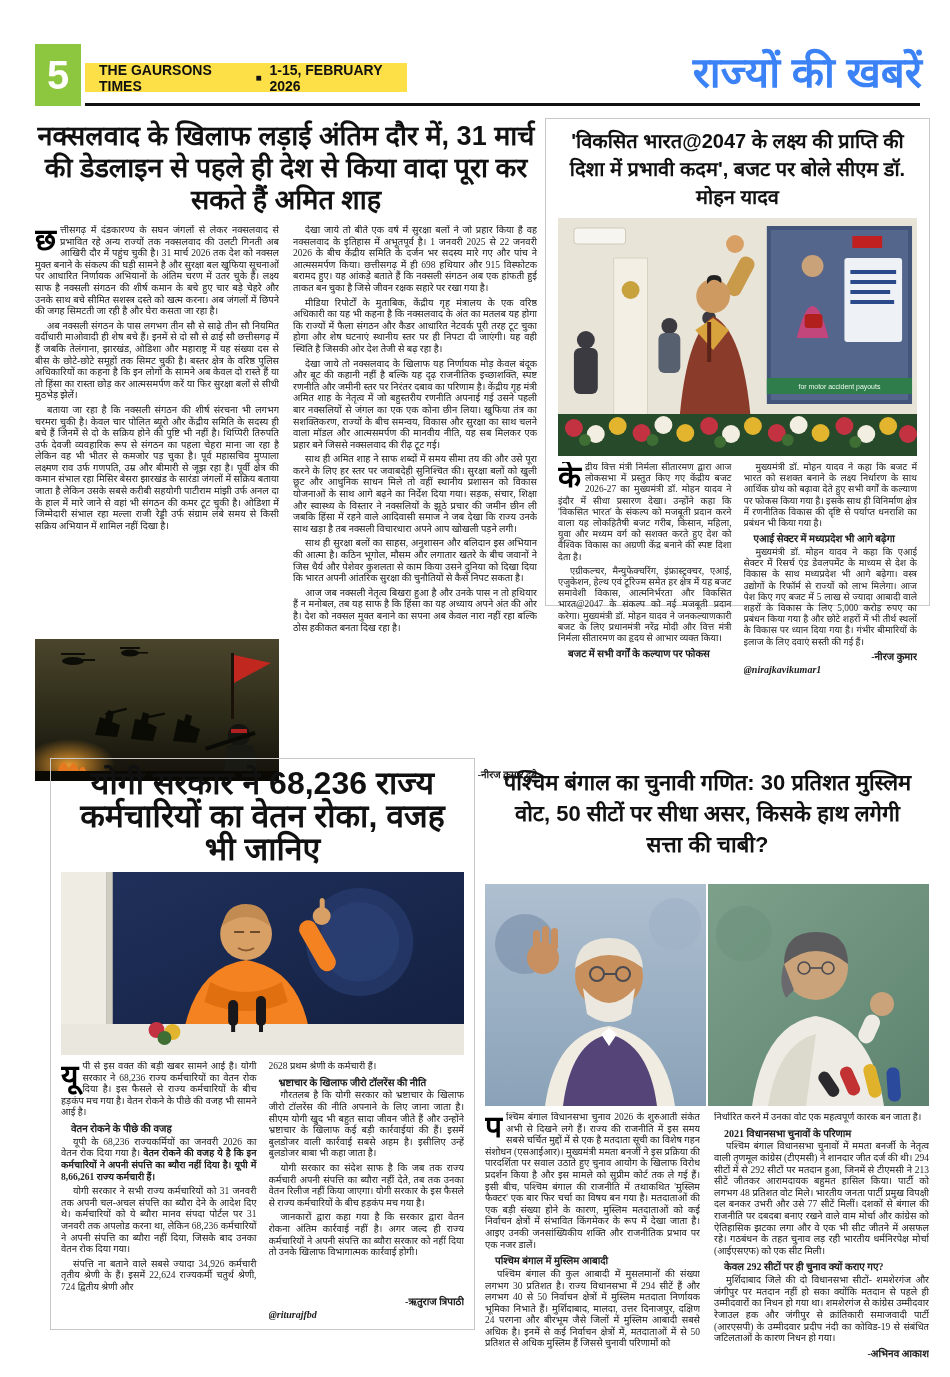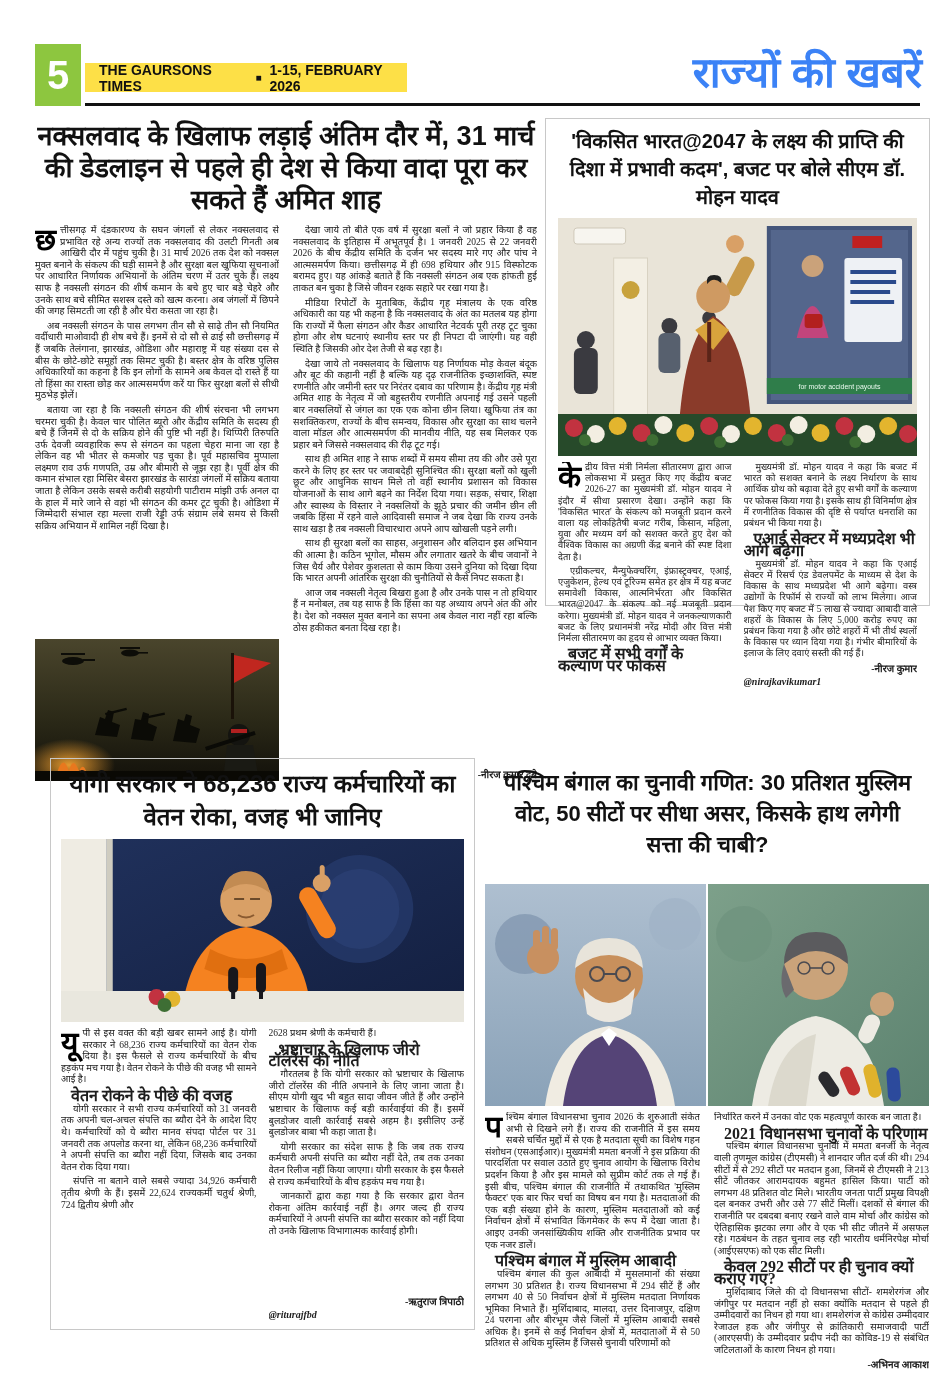--- a/index.html
+++ b/index.html
@@ -15,21 +15,21 @@
   .masthead-strip .sep{font-size:10px;line-height:1;}
   .header-rule{position:absolute;left:85px;top:103px;width:835px;height:3px;background:#111;}
   .section-title{position:absolute;right:28px;top:42px;width:420px;text-align:right;
         font:800 42px "Liberation Sans", sans-serif;color:#3b82f6;letter-spacing:0;}
   
   .headline{font-family:"Liberation Sans", sans-serif;font-weight:800;color:#111;text-align:center;}
   .cols{display:flex;}
   .col{overflow:hidden;display:flex;flex-direction:column;}
   .para{margin:0 0 3px 0;text-align:justify;text-indent:12px;font-size:9.5px;line-height:11.6px;}
   .para.noindent{text-indent:0;}
-  .subhead{margin:1px 0 2px 0;font-weight:700;font-size:16px;line-height:11.8px;text-indent:10px;}
+  .subhead{margin:1px 0 2px 0;font-weight:700;font-size:10px;line-height:11.8px;text-indent:10px;}
   .boldrun{font-weight:700;}
   .dropcap{float:left;font:800 30px/26px "Liberation Sans", sans-serif;color:#000;padding:2px 4px 0 0;}
   .byline{margin-top:auto;text-align:right;font-weight:700;font-size:10px;line-height:12px;}
   .handle{text-align:left;font-style:italic;font-weight:700;font-size:10px;line-height:13px;}
   .photo{position:relative;overflow:hidden;background:#777;}
   .photo svg{display:block;width:100%;height:100%;}
   
   .art-naxal{position:absolute;left:35px;top:120px;width:502px;height:628px;}
   .art-naxal .headline{font-size:27px;line-height:32px;}
   .art-naxal .cols{gap:14px;margin-top:9px;height:556px;}
@@ -40,21 +40,21 @@
   .art-budget{position:absolute;left:545px;top:118px;width:385px;height:488px;border:1px solid #c8c8c8;
         box-sizing:border-box;padding:8px 12px;display:flex;flex-direction:column;}
   .art-budget .headline{font-size:20px;line-height:28px;}
   .budget-photo{height:238px;margin:7px 0 6px 0;flex:none;}
   .art-budget .cols{gap:12px;flex:1;}
   .art-budget .col{width:174px;}
   .art-budget .para{font-size:9.3px;line-height:11.2px;}
   
   .art-yogi{position:absolute;left:50px;top:758px;width:425px;height:572px;border:1px solid #c8c8c8;
         box-sizing:border-box;padding:8px 10px;display:flex;flex-direction:column;}
-  .art-yogi .headline{font-size:24px;line-height:33px;}
+  .art-yogi .headline{font-size:32px;line-height:33px;}
   .yogi-photo{height:183px;margin:6px 0;flex:none;}
   .art-yogi .cols{gap:12px;flex:1;}
   .art-yogi .col{width:196px;}
   
   .art-bengal{position:absolute;left:485px;top:750px;width:445px;height:580px;display:flex;flex-direction:column;}
   .art-bengal .headline{font-size:22px;line-height:31px;}
   .bengal-photos{display:flex;gap:2px;margin:7px 0 6px 0;flex:none;}
   .modi-photo,.mamata-photo{width:221px;height:222px;}
   .art-bengal .cols{gap:14px;flex:1;}
   .art-bengal .col{width:215px;}
@@ -281,20 +281,21 @@
 
         <circle cx="96" cy="158" r="8" fill="#c23240"></circle>
           <circle cx="112" cy="160" r="8" fill="#e3b52e"></circle>
           <circle cx="104" cy="166" r="7" fill="#3e6e34"></circle>
       </svg>
     </div>
     <div class="cols">
       <div class="col">
         <p class="para noindent"><span class="dropcap">यू</span><span>पी से इस वक्त की बड़ी खबर सामने आई है। योगी सरकार ने 68,236 राज्य कर्मचारियों का वेतन रोक दिया है। इस फैसले से राज्य कर्मचारियों के बीच हड़कंप मच गया है। वेतन रोकने के पीछे की वजह भी सामने आई है।</span></p>
         <p class="subhead">वेतन रोकने के पीछे की वजह</p>
+        <p class="para"><span>यूपी के 68,236 राज्यकर्मियों का जनवरी 2026 का वेतन रोक दिया गया है। </span><span class="boldrun">वेतन रोकने की वजह ये है कि इन कर्मचारियों ने अपनी संपत्ति का ब्यौरा नहीं दिया है। यूपी में 8,66,261 राज्य कर्मचारी हैं।</span></p>
         <p class="para">योगी सरकार ने सभी राज्य कर्मचारियों को 31 जनवरी तक अपनी चल-अचल संपत्ति का ब्यौरा देने के आदेश दिए थे। कर्मचारियों को ये ब्यौरा मानव संपदा पोर्टल पर 31 जनवरी तक अपलोड करना था, लेकिन 68,236 कर्मचारियों ने अपनी संपत्ति का ब्यौरा नहीं दिया, जिसके बाद उनका वेतन रोक दिया गया।</p>
         <p class="para">संपत्ति ना बताने वाले सबसे ज्यादा 34,926 कर्मचारी तृतीय श्रेणी के हैं। इसमें 22,624 राज्यकर्मी चतुर्थ श्रेणी, 724 द्वितीय श्रेणी और</p>
       </div>
       <div class="col">
         <p class="para noindent">2628 प्रथम श्रेणी के कर्मचारी हैं।</p>
         <p class="subhead">भ्रष्टाचार के खिलाफ जीरो टॉलरेंस की नीति</p>
         <p class="para">गौरतलब है कि योगी सरकार को भ्रष्टाचार के खिलाफ जीरो टॉलरेंस की नीति अपनाने के लिए जाना जाता है। सीएम योगी खुद भी बहुत सादा जीवन जीते हैं और उन्होंने भ्रष्टाचार के खिलाफ कई बड़ी कार्रवाईयां की हैं। इसमें बुलडोजर वाली कार्रवाई सबसे अहम है। इसीलिए उन्हें बुलडोजर बाबा भी कहा जाता है।</p>
         <p class="para">योगी सरकार का संदेश साफ है कि जब तक राज्य कर्मचारी अपनी संपत्ति का ब्यौरा नहीं देते, तब तक उनका वेतन रिलीज नहीं किया जाएगा। योगी सरकार के इस फैसले से राज्य कर्मचारियों के बीच हड़कंप मच गया है।</p>
         <p class="para">जानकारों द्वारा कहा गया है कि सरकार द्वारा वेतन रोकना अंतिम कार्रवाई नहीं है। अगर जल्द ही राज्य कर्मचारियों ने अपनी संपत्ति का ब्यौरा सरकार को नहीं दिया तो उनके खिलाफ विभागात्मक कार्रवाई होगी।</p>
         <div class="byline">-ऋतुराज त्रिपाठी</div>

